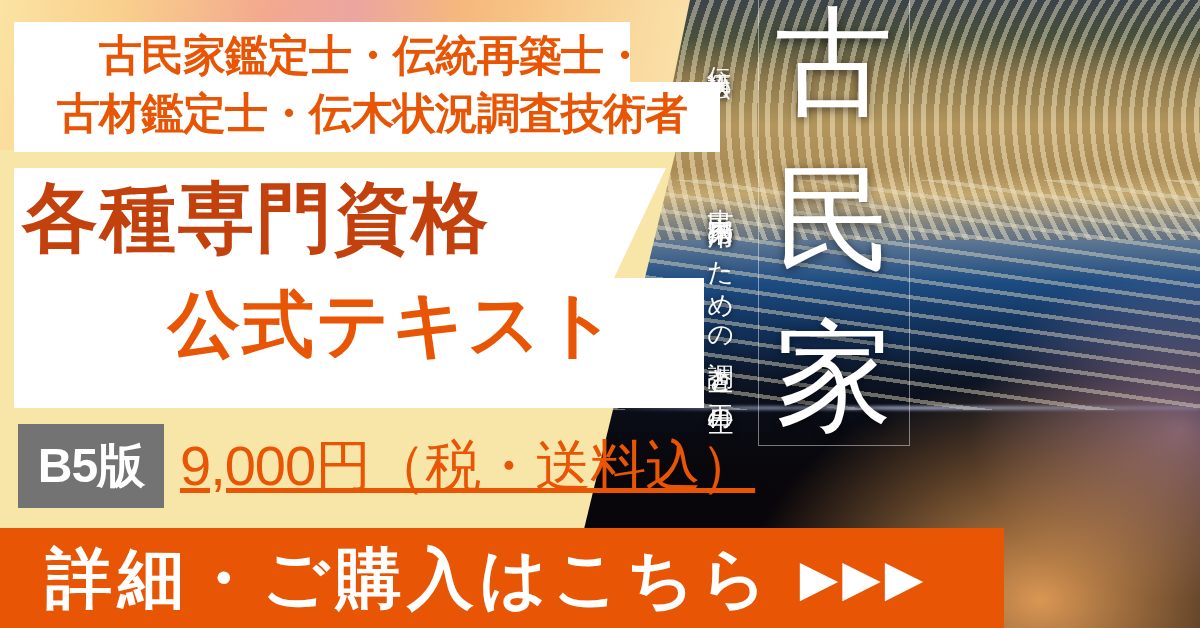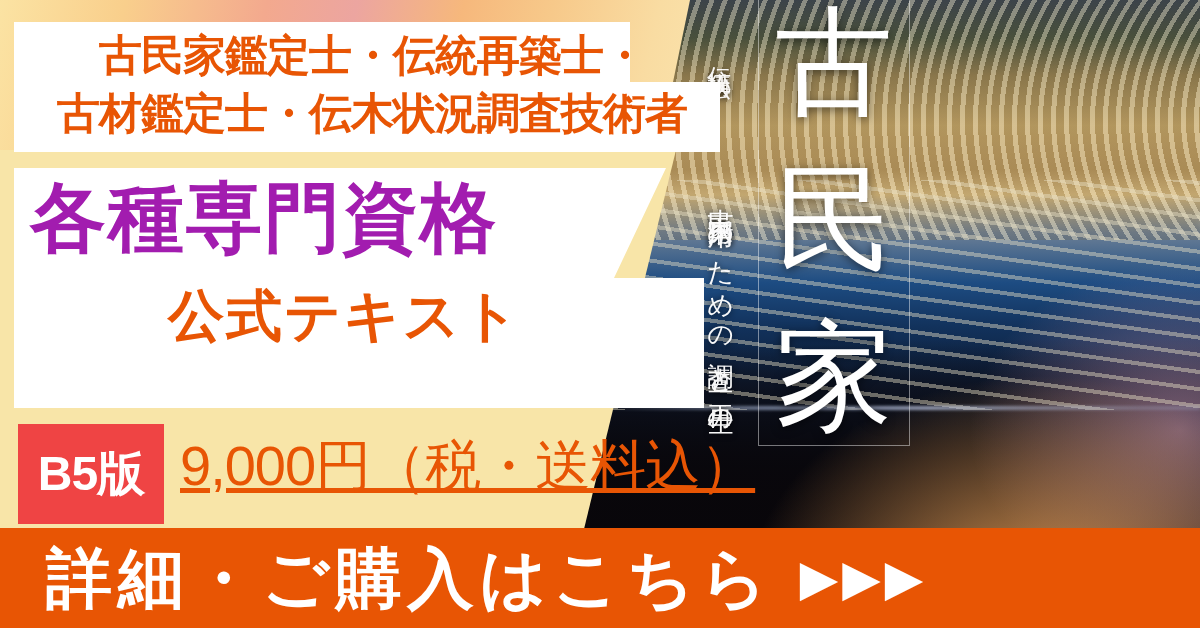--- a/index.html
+++ b/index.html
@@ -145,46 +145,45 @@
   }
 
   
   .panel-main{
     position:absolute;left:14px;top:168px;width:690px;height:240px;
     background:#fff;
     clip-path:polygon(0 0, 652px 0, 600px 110px, 690px 110px, 690px 240px, 0 240px);
   }
   .headline1{
     position:absolute;left:22px;top:180px;
-    color:#a21caf;font-size:76px;font-weight:700;line-height:1;
+    color:#c2410c;font-size:76px;font-weight:700;line-height:1;
     letter-spacing:2px;
-    margin-left:8px;
   }
   .headline2{
     position:absolute;left:168px;top:288px;
-    color:#e85504;font-size:56px;font-weight:700;line-height:1;
+    color:#e85504;font-size:72px;font-weight:700;line-height:1;
     letter-spacing:2px;
   }
 
   
   .badge{
-    position:absolute;left:18px;top:424px;width:146px;height:100px;
-    background:#ef4444;
+    position:absolute;left:18px;top:424px;width:146px;height:84px;
+    background:#737373;
     display:flex;align-items:center;justify-content:center;
     color:#fff;font-size:48px;font-weight:700;letter-spacing:-1px;
   }
   .price{
     position:absolute;left:180px;top:428px;
     color:#e85504;font-size:56px;font-weight:400;line-height:76px;
     letter-spacing:-1px;white-space:nowrap;text-decoration:underline;
   }
 
   
   .cta{
-    position:absolute;left:0;top:528px;width:1200px;height:100px;
+    position:absolute;left:0;top:528px;width:1004px;height:100px;
     background:#e85504;
     display:flex;align-items:center;
   }
   .cta-text{
     color:#fff;font-size:66px;font-weight:700;
     letter-spacing:6px;
     margin-left:46px;line-height:1;
     white-space:nowrap;
   }
   .cta-arrows{

